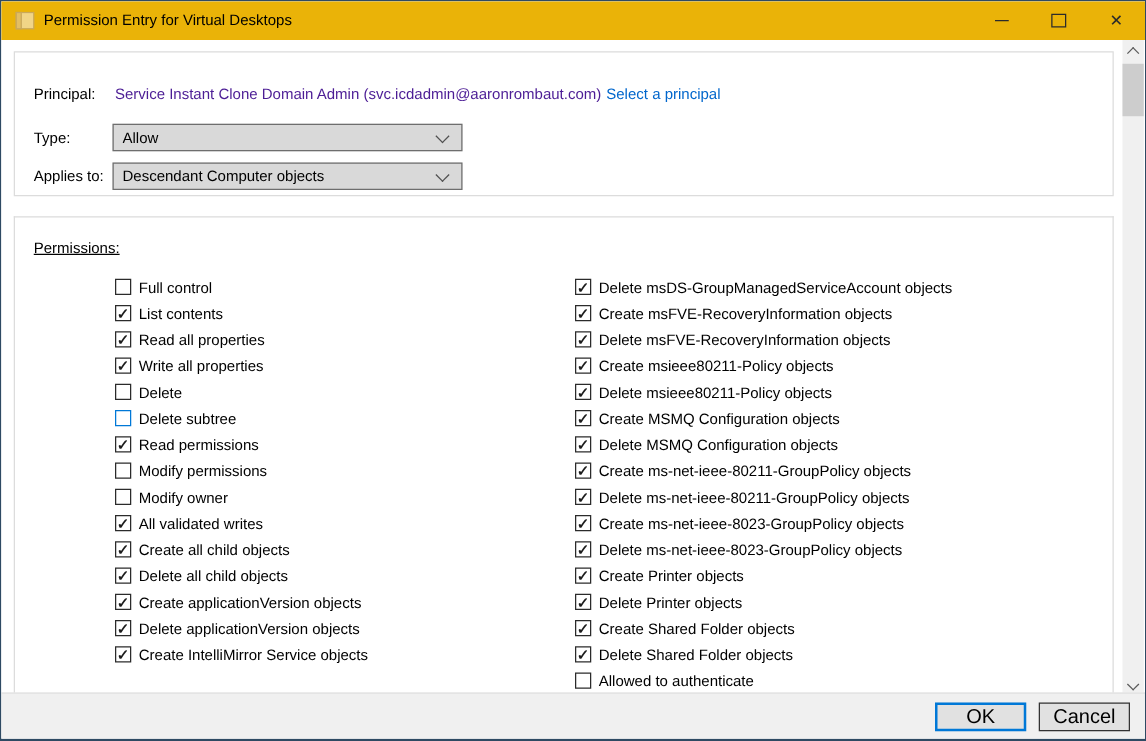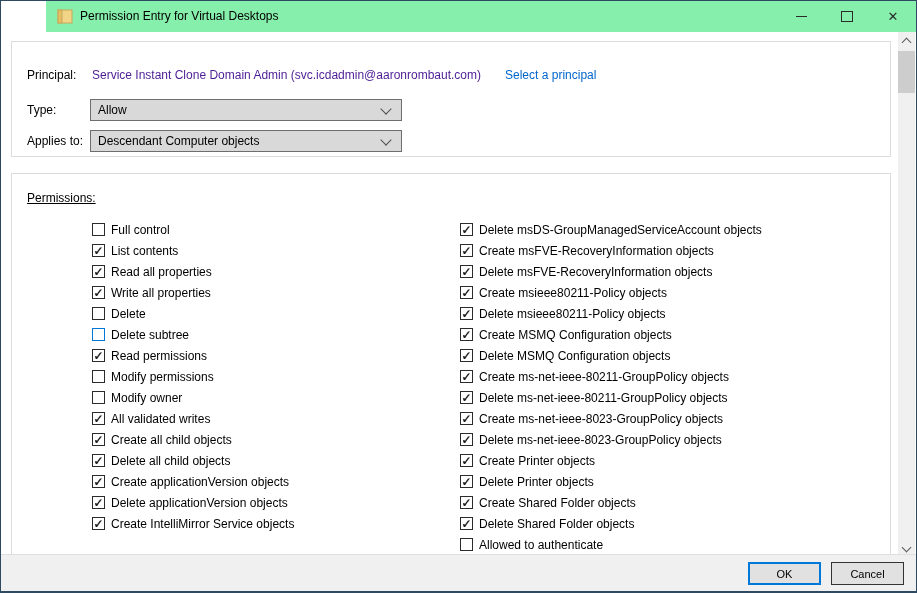--- a/index.html
+++ b/index.html
@@ -2,42 +2,42 @@
 <html><head>
 <meta charset="utf-8">
 <style>
   html,body{margin:0;padding:0;}
   body{width:917px;height:593px;position:relative;font-family:"Liberation Sans",sans-serif;
        -webkit-font-smoothing:antialiased;}
   .window{position:absolute;inset:0;background:#ffffff;border:1px solid #2e4a63;
           border-bottom-width:2px;box-sizing:border-box;overflow:hidden;}
 
   
-  .titlebar{position:absolute;top:0;left:0;right:0;height:31px;background:#86efac;margin-left:45px;}
+  .titlebar{position:absolute;top:0;left:0;right:0;height:31px;background:#eab308;}
   .title-icon{position:absolute;left:11px;top:8px;width:16px;height:15px;}
   .title-text{position:absolute;left:34px;top:8px;font-size:12px;color:#000;white-space:nowrap;}
   .win-btn{position:absolute;top:0;width:46px;height:30px;display:flex;align-items:center;justify-content:center;}
   .win-btn.min{right:92px;} .win-btn.max{right:46px;} .win-btn.close{right:0;}
   .glyph-min{width:11px;height:0;border-top:1px solid #2b2b2b;display:block;}
   .glyph-max{width:10px;height:9px;border:1px solid #2b2b2b;display:block;}
   .glyph-close{font-size:13px;color:#2b2b2b;line-height:1;}
 
   
   .content{position:absolute;top:31px;left:0;right:0;bottom:37px;background:#fff;}
   .groupbox{position:absolute;left:10px;width:880px;border:1px solid #dcdcdc;box-sizing:border-box;background:#fff;}
   .box-head{top:9px;height:116px;}
   .box-perms{top:141px;height:384px;border-bottom:none;}
 
   .field-label{position:absolute;left:15px;font-size:12px;color:#000;}
   .principal-row{position:absolute;left:15px;top:26px;font-size:12px;white-space:nowrap;}
   .principal-label{display:inline-block;width:65px;}
   .principal-value{color:#4c1d95;}
-  .link{color:#0066cc;margin-left:24px;cursor:pointer;}
-
-  .combo{position:absolute;left:78px;width:312px;height:22px;background:#d9d9d9;
+  .link{color:#0066cc;margin-left:4px;cursor:pointer;}
+
+  .combo{position:absolute;left:78px;width:280px;height:22px;background:#d9d9d9;
          border:1px solid #6e6e6e;box-sizing:border-box;display:flex;align-items:center;}
   .combo-type{top:57px;} .combo-applies{top:88px;}
   .combo-text{font-size:12px;margin-left:7px;flex:1;white-space:nowrap;overflow:hidden;}
   .chev{width:7px;height:7px;border-left:1px solid #505050;border-bottom:1px solid #505050;
         transform:rotate(-45deg);margin-right:11px;margin-top:-3px;flex:none;}
 
   .perms-label{position:absolute;left:15px;top:17px;font-size:12px;text-decoration:underline;}
   .perm-col{position:absolute;top:45px;}
   .perm-col.left{left:80px;} .perm-col.right{left:448px;}
   .perm-row{height:21px;display:flex;align-items:center;text-align:center;}
@@ -51,21 +51,21 @@
   .scrollbar{position:absolute;top:0;right:1px;width:17px;height:525px;background:#f0f0f0;}
   .sb-arrow{position:absolute;left:0;width:17px;height:17px;display:flex;align-items:center;justify-content:center;}
   .sb-up{top:0;} .sb-down{bottom:0;}
   .sb-chev{width:6px;height:6px;border-left:1px solid #5a5a5a;border-bottom:1px solid #5a5a5a;display:block;}
   .sb-up .sb-chev{transform:rotate(135deg);margin-top:3px;}
   .sb-down .sb-chev{transform:rotate(-45deg);margin-top:-3px;}
   .sb-thumb{position:absolute;left:0;top:19px;width:17px;height:42px;background:#cdcdcd;}
 
   
   .footer{position:absolute;left:0;right:0;bottom:0;height:37px;background:#f0f0f0;border-top:1px solid #dfdfdf;box-sizing:border-box;}
-  .btn{position:absolute;top:7px;width:73px;height:23px;background:#e1e1e1;font-size:11px;
+  .btn{position:absolute;top:7px;width:73px;height:23px;background:#e1e1e1;font-size:16px;
        display:flex;align-items:center;justify-content:center;box-sizing:border-box;cursor:default;}
   .btn-ok{left:747px;border:2px solid #0078d7;}
   .btn-cancel{left:830px;border:1px solid #333333;}
 </style>
 </head>
 <body>
 
 <div class="window">
 
   <div class="titlebar">

